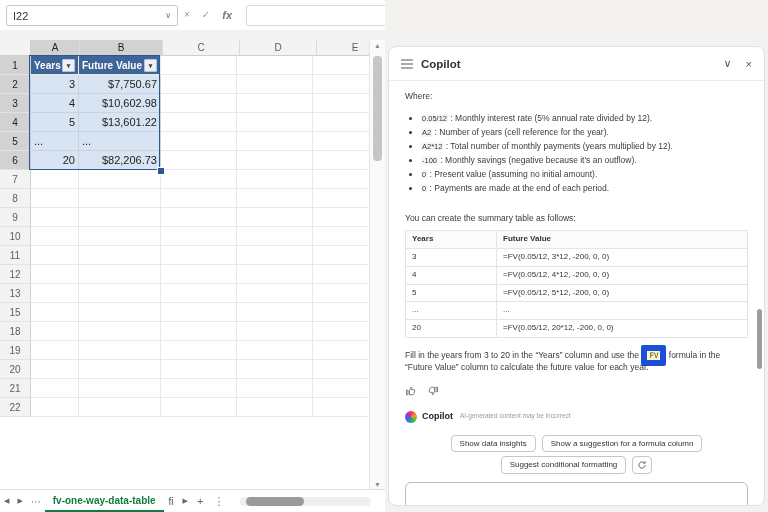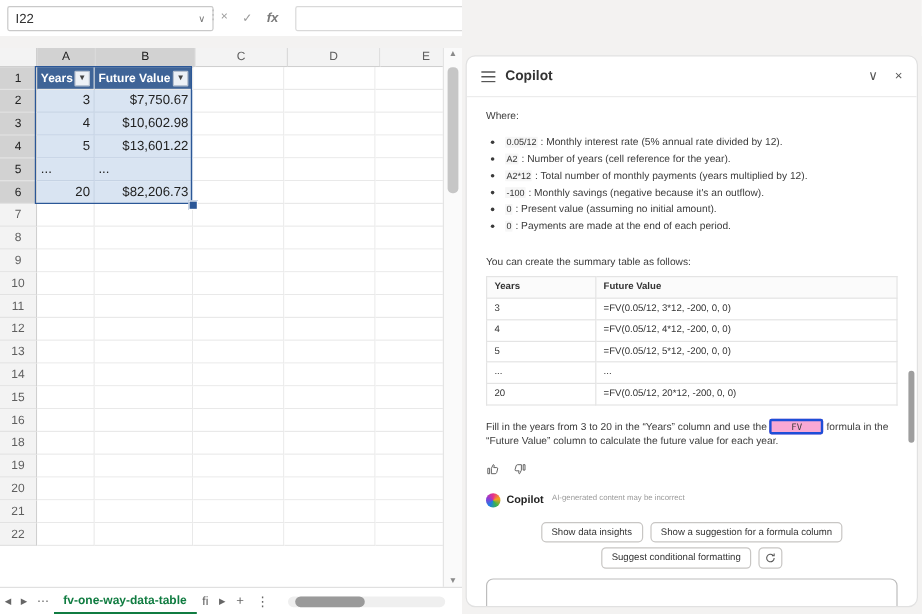--- a/index.html
+++ b/index.html
@@ -76,22 +76,22 @@
   .where{margin:0 0 4px 0}
   ul.bullets{margin:4px 0 8px 0;padding-left:16px;list-style:disc}
   ul.bullets li{margin:2.5px 0}
   .code{font-family:Liberation Sans, sans-serif;font-size:7.5px;color:#333;background:#F6F6F6;padding:0 1px}
   .summary-intro{margin:8px 0 6px 0}
   table.ctable{width:100%;border-collapse:collapse;font-size:8px;color:#333;margin:0 0 8px 0}
   table.ctable th,table.ctable td{border:1px solid #E4E4E4;padding:3px 6px;text-align:left}
   table.ctable th{font-weight:bold;background:#FBFBFB}
   table.ctable .c-years{width:78px}
   .fillnote{margin:4px 0 10px 0}
-  .chip{font-family:"DejaVu Sans Mono",monospace;font-size:7.5px;border:2px solid #1d4ed8;border-radius:2px;
-        padding:0 16px;background:#f9a8d4}
+  .chip{font-family:"DejaVu Sans Mono",monospace;font-size:7.5px;border:6px solid #1d4ed8;border-radius:2px;
+        padding:0 2px;background:#fef9c3}
   .feedback{display:flex;gap:10px;align-items:center;margin:2px 0 10px 0}
   .brandrow{display:flex;align-items:center;gap:5px;margin:0 0 8px 0}
   .logo{width:12px;height:12px;border-radius:50%;flex:none;
         background:conic-gradient(#E8308A,#F6A21D,#3CB54A,#1B7FE4,#8D3DD6,#E8308A)}
   .brand{font-weight:bold;font-size:9px;color:#222}
   .disclaimer{font-size:6.5px;color:#9A9A9A;margin-left:2px}
   .done{margin:0 0 8px 0}
   .bottom{margin-top:auto}
   .sugg{display:flex;justify-content:center;gap:6px;margin:4px 0 0 0}
   .sbtn{border:1px solid #C8C6C4;border-radius:4px;background:#fff;font-size:8px;padding:3px 8px;color:#333;
@@ -238,37 +238,21 @@
         </div>
         <div class="grow">
           <div class="rowh">13</div>
           <div class="cell wA"></div>
           <div class="cell wB"></div>
           <div class="cell wC"></div>
           <div class="cell wD"></div>
           <div class="cell wE"></div>
         </div>
         <div class="grow">
-          <div class="rowh">14</div>
-          <div class="cell wA"></div>
-          <div class="cell wB"></div>
-          <div class="cell wC"></div>
-          <div class="cell wD"></div>
-          <div class="cell wE"></div>
-        </div>
-        <div class="grow">
           <div class="rowh">15</div>
-          <div class="cell wA"></div>
-          <div class="cell wB"></div>
-          <div class="cell wC"></div>
-          <div class="cell wD"></div>
-          <div class="cell wE"></div>
-        </div>
-        <div class="grow">
-          <div class="rowh">16</div>
           <div class="cell wA"></div>
           <div class="cell wB"></div>
           <div class="cell wC"></div>
           <div class="cell wD"></div>
           <div class="cell wE"></div>
         </div>
         <div class="grow">
           <div class="rowh">18</div>
           <div class="cell wA"></div>
           <div class="cell wB"></div>

